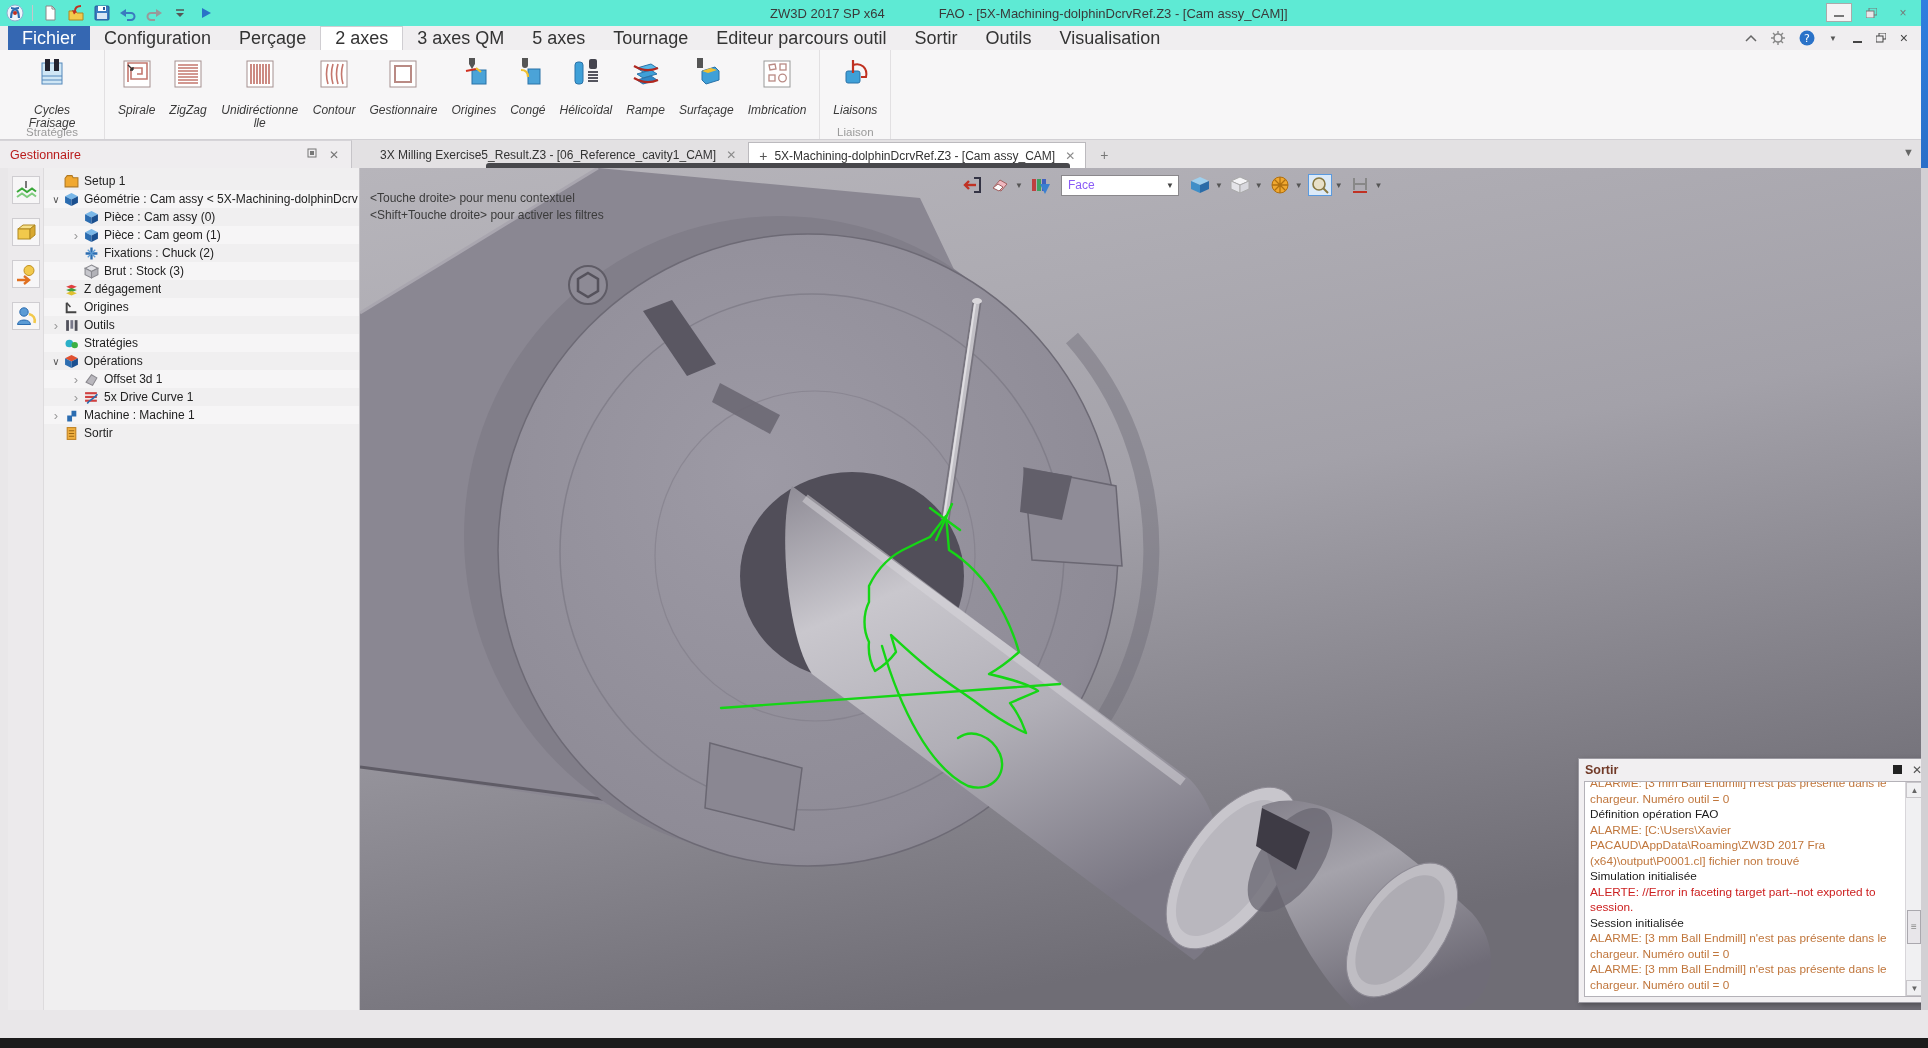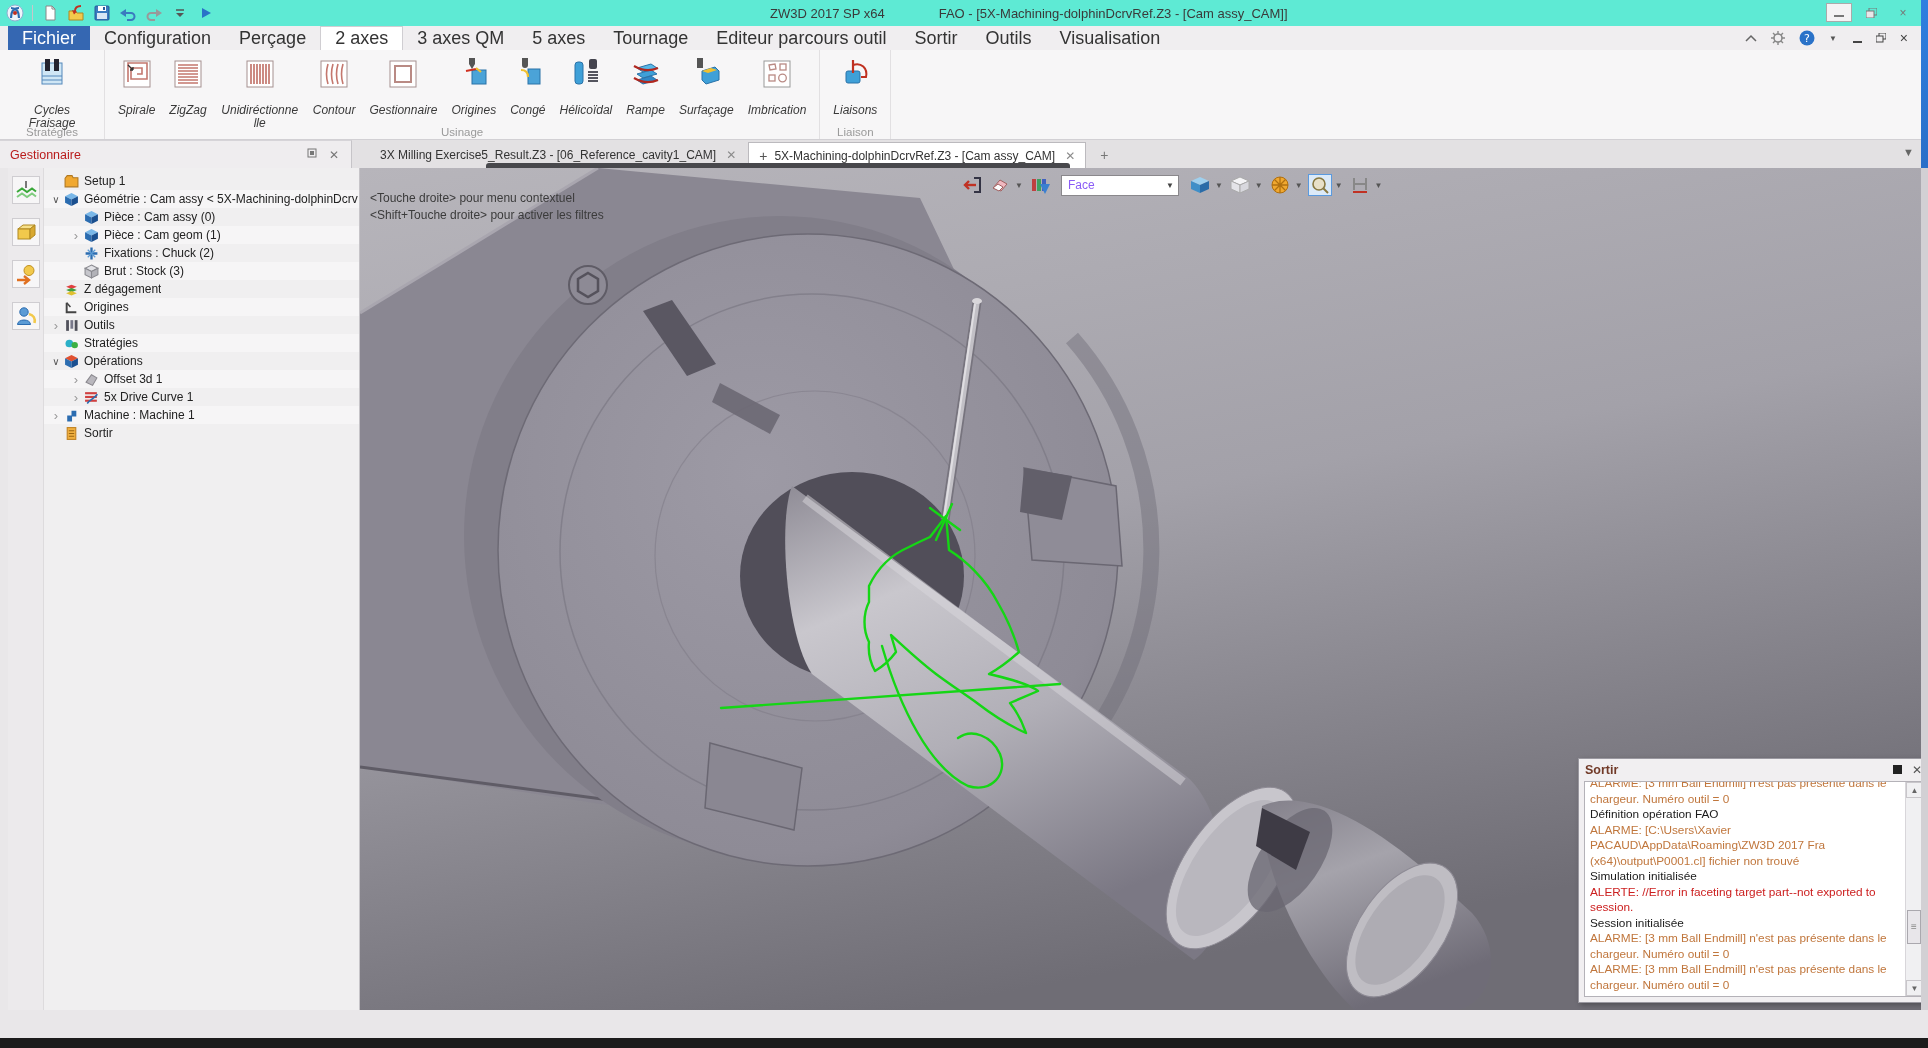--- a/index.html
+++ b/index.html
@@ -383,21 +383,20 @@
                 <rect x="4" y="5" width="26" height="26" fill="#fff" stroke="#999"></rect>
                 <polygon points="9,9 15,8 16,13 10,14" fill="none" stroke="#b98a84" stroke-width="1.3"></polygon>
                 <rect x="20" y="8" width="6" height="6" fill="none" stroke="#b98a84" stroke-width="1.3"></rect>
                 <rect x="9" y="19" width="6" height="6" fill="none" stroke="#b98a84" stroke-width="1.3"></rect>
                 <circle cx="22.5" cy="22" r="3.8" fill="none" stroke="#b98a84" stroke-width="1.3"></circle>
               </svg>
             </span>
     <span class="rlabel">Imbrication</span>
   </div>
         </div>
-    <div class="rgroup-label">Usinage</div>
   </div>
       <div class="rgroup">
     <div class="rtools">
           <div class="rtool">
     <span class="ric">
               <svg width="34" height="34" viewBox="0 0 34 34">
                 <rect x="8" y="15" width="14" height="12" rx="2" fill="#3fa0d8" stroke="#2a72a8"></rect>
                 <path d="M15 9 c8 -3 15 3 13 12 h-5" stroke="#c03020" fill="none" stroke-width="2"></path>
                 <line x1="15" y1="4" x2="15" y2="17" stroke="#c03020" stroke-width="2.2"></line>
               </svg>

